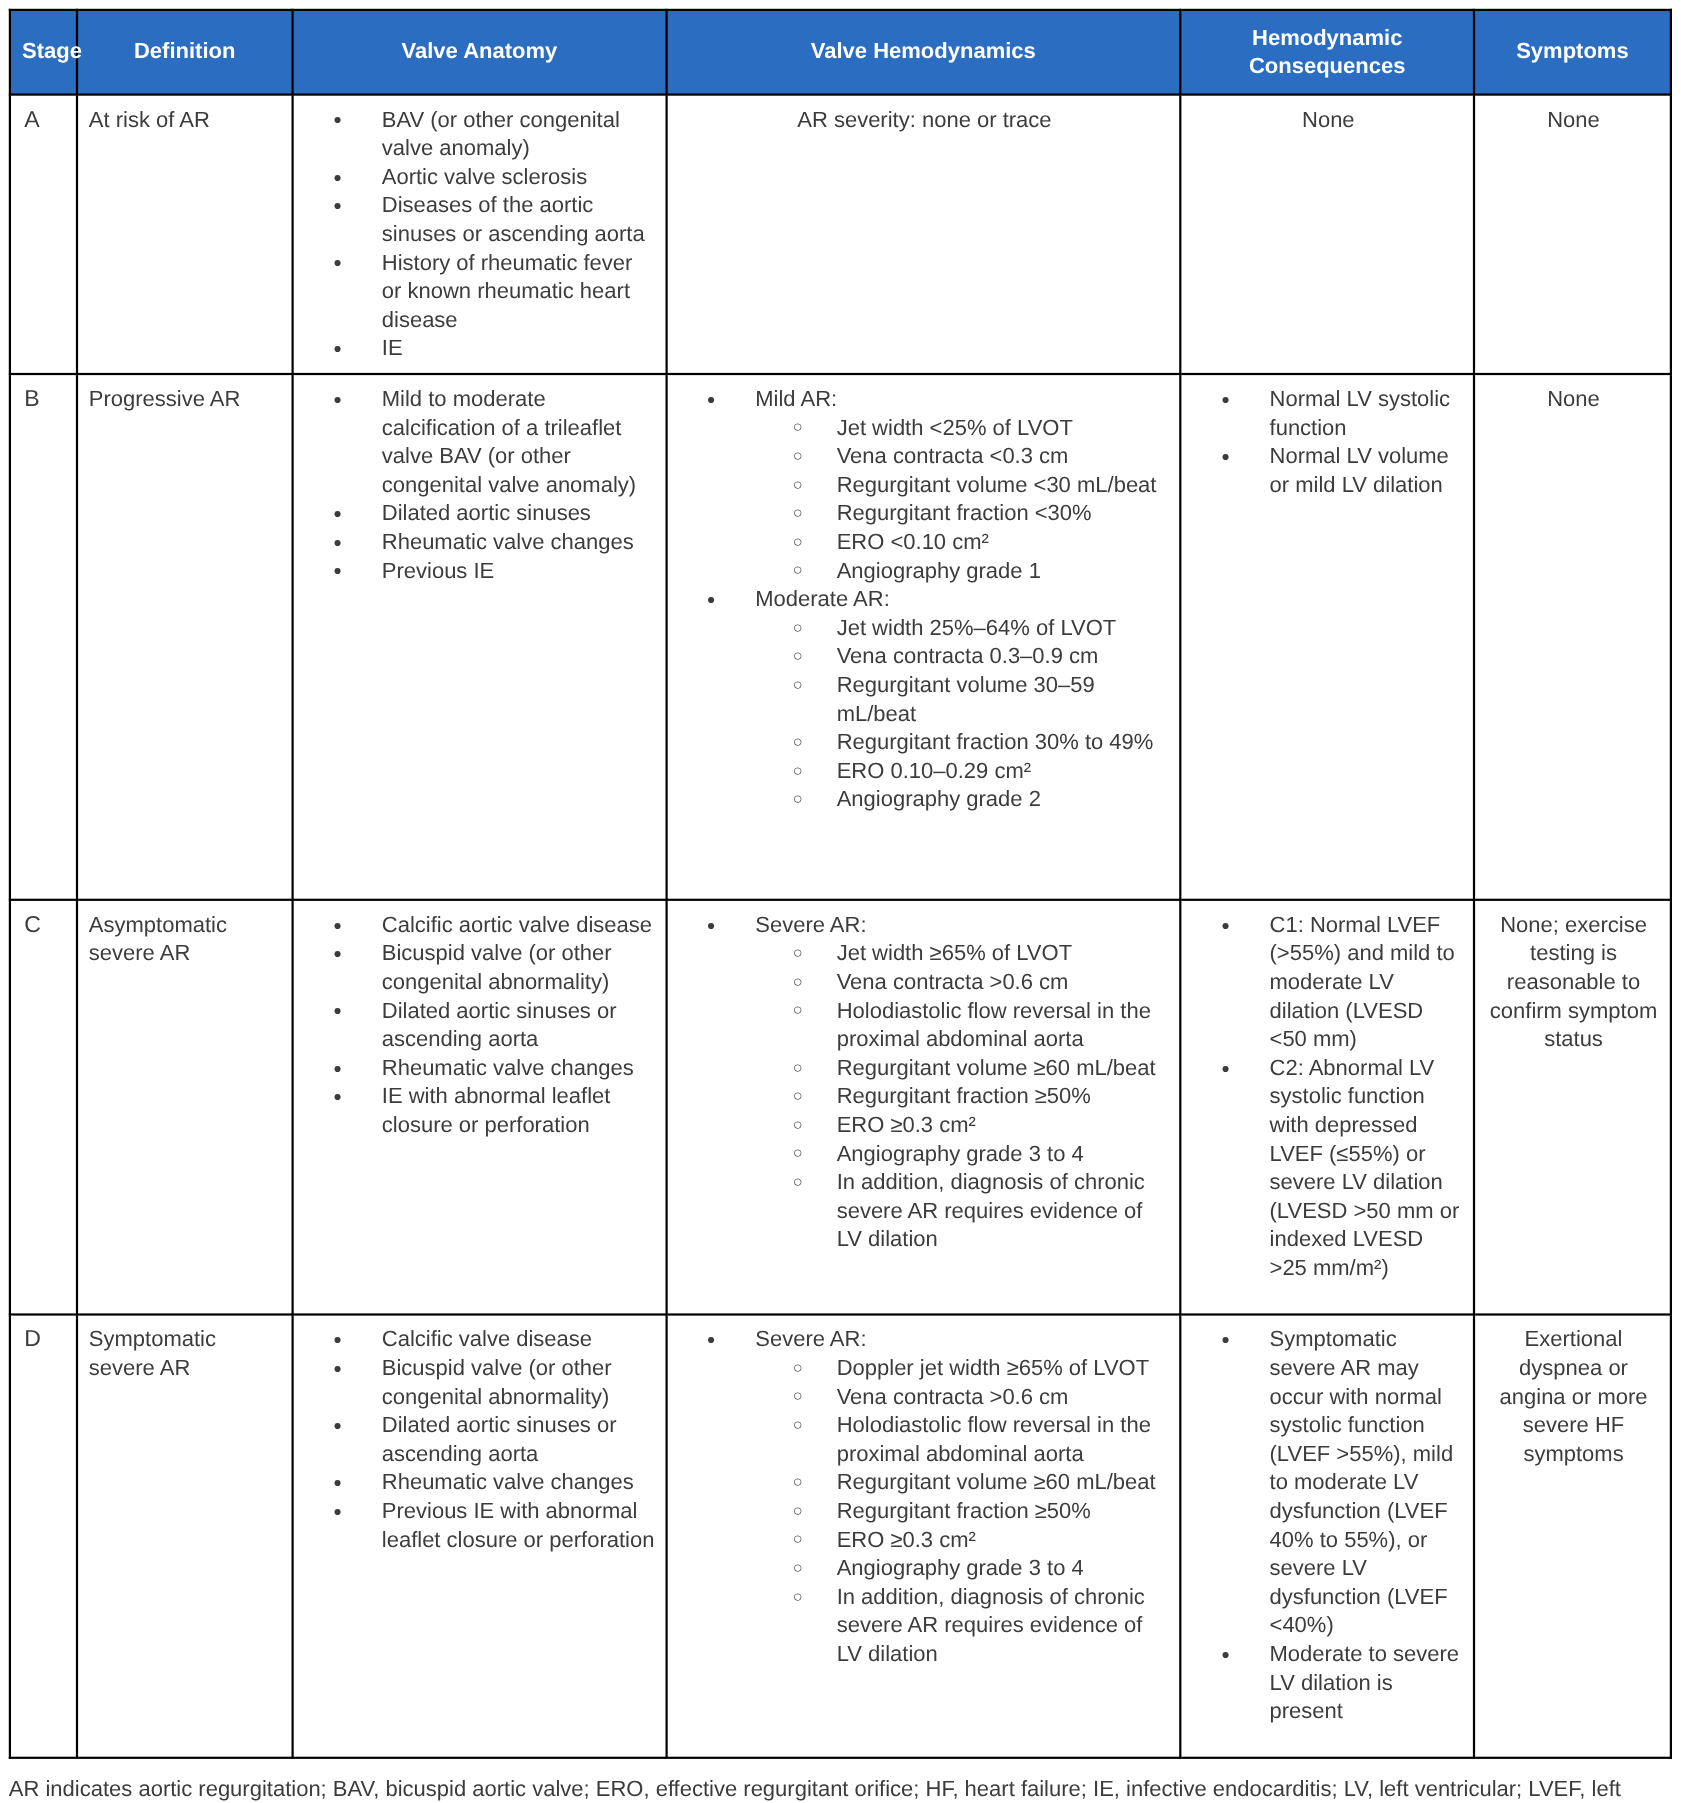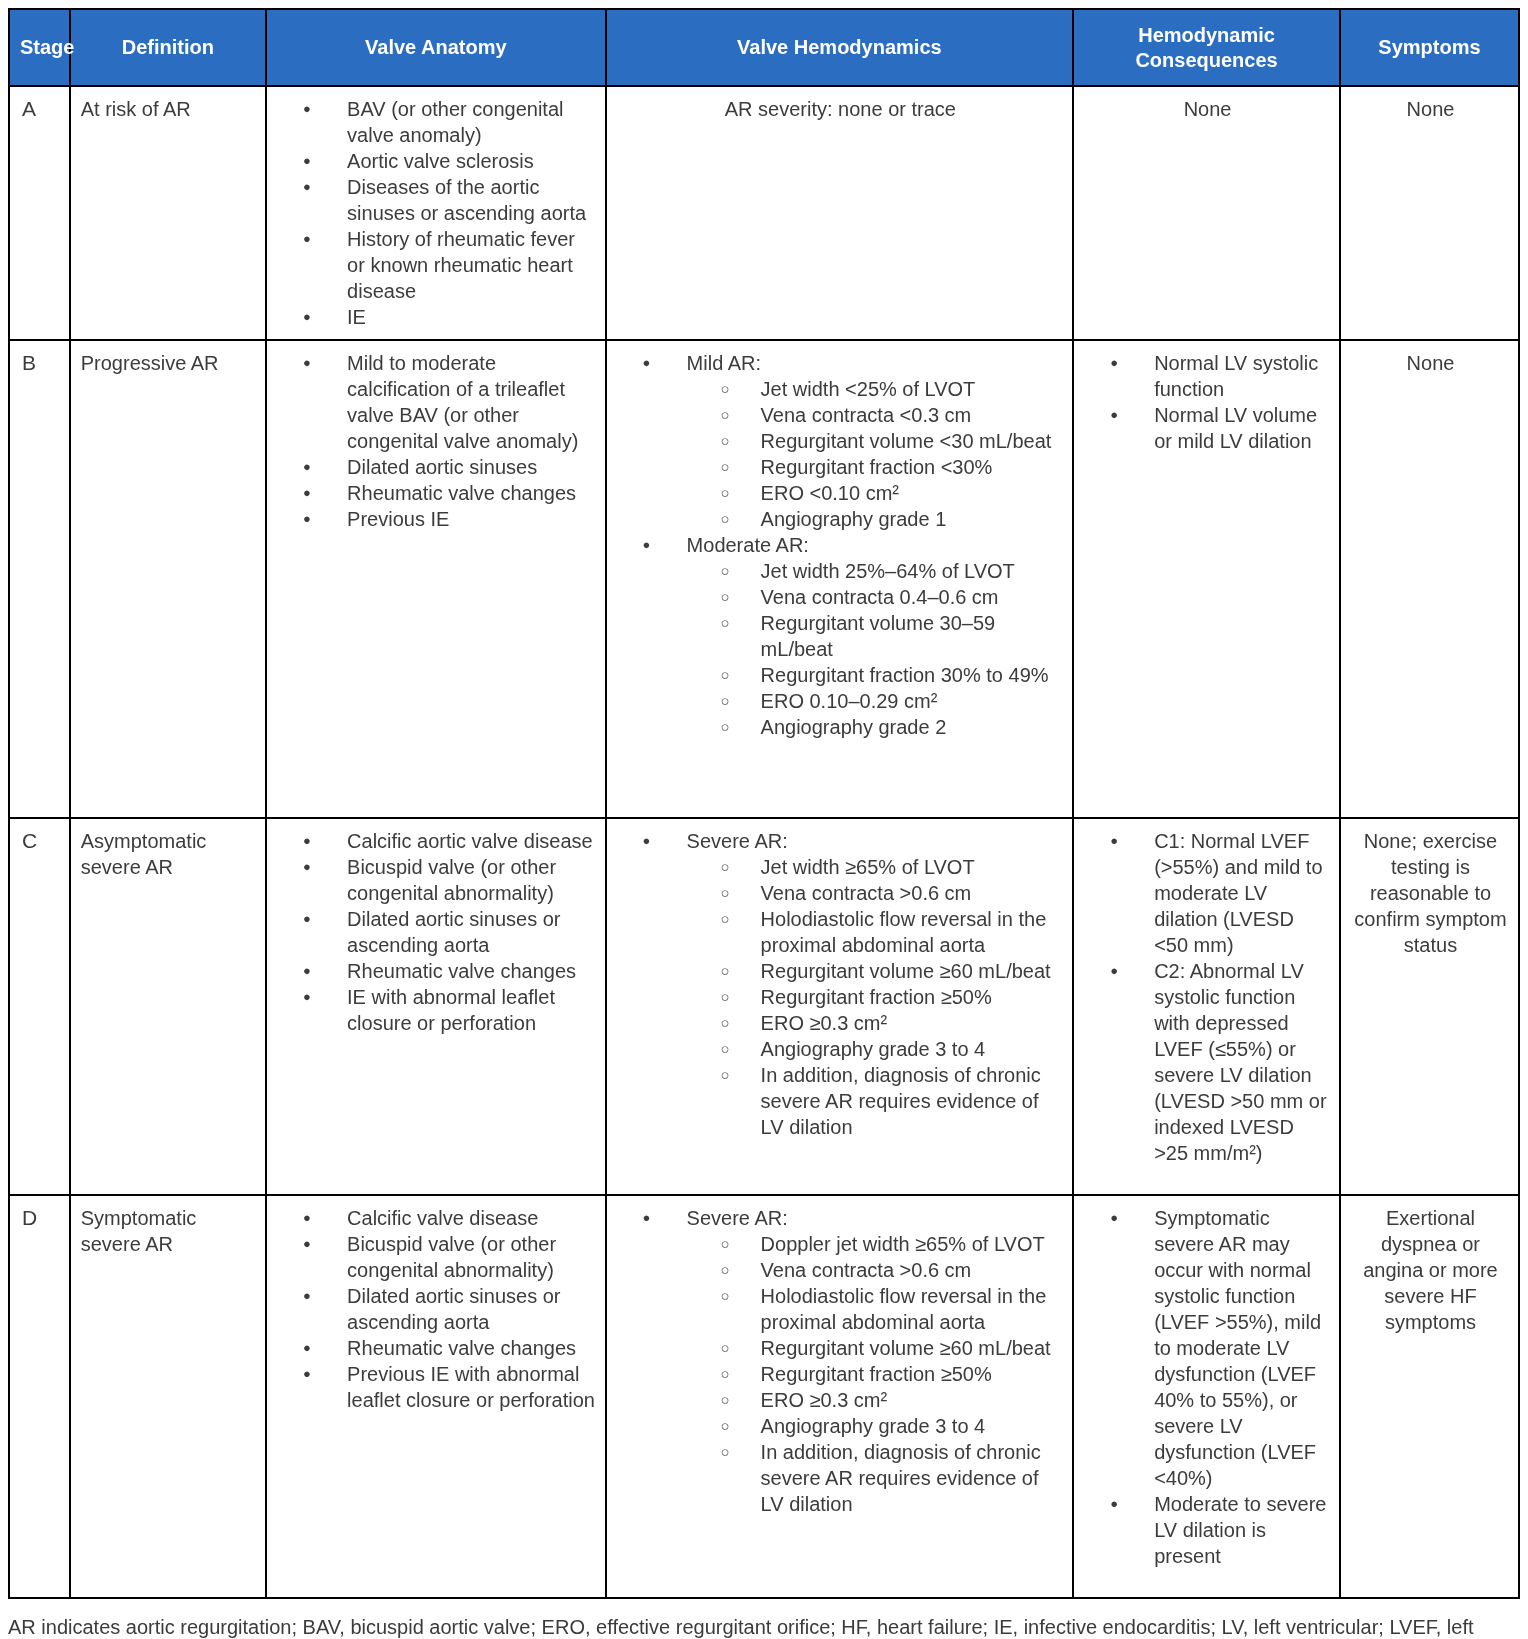--- a/index.html
+++ b/index.html
@@ -206,21 +206,21 @@
               <span class="marker m1">●</span>
               <span class="txt">
                 <div>Moderate AR:</div>
                 <ul class="lvl2">
                   <li class="li">
                     <span class="marker m2">○</span>
                     <span class="txt">Jet width 25%–64% of LVOT</span>
                   </li>
                   <li class="li">
                     <span class="marker m2">○</span>
-                    <span class="txt">Vena contracta 0.4–0.6 cm</span>
+                    <span class="txt">Vena contracta 0.3–0.9 cm</span>
                   </li>
                   <li class="li">
                     <span class="marker m2">○</span>
                     <span class="txt">Regurgitant volume 30–59 mL/beat</span>
                   </li>
                   <li class="li">
                     <span class="marker m2">○</span>
                     <span class="txt">Regurgitant fraction 30% to 49%</span>
                   </li>
                   <li class="li">

